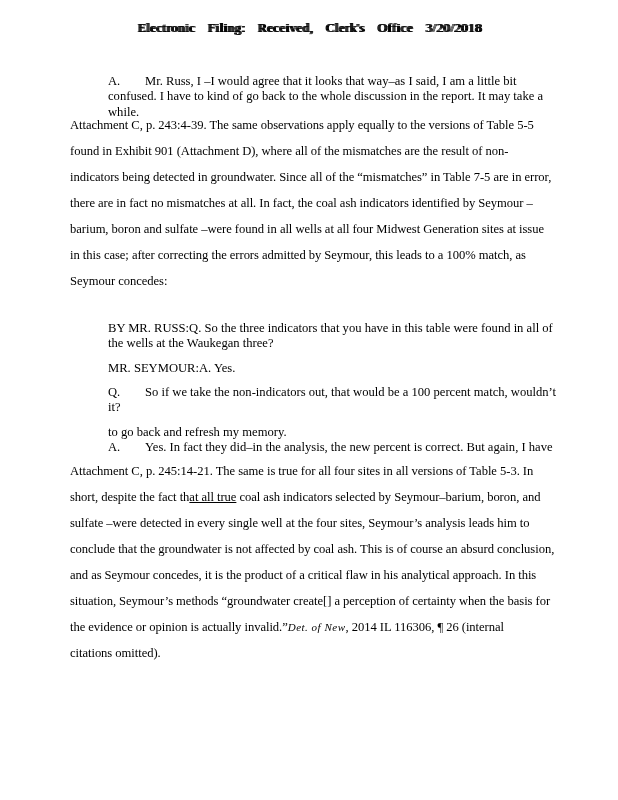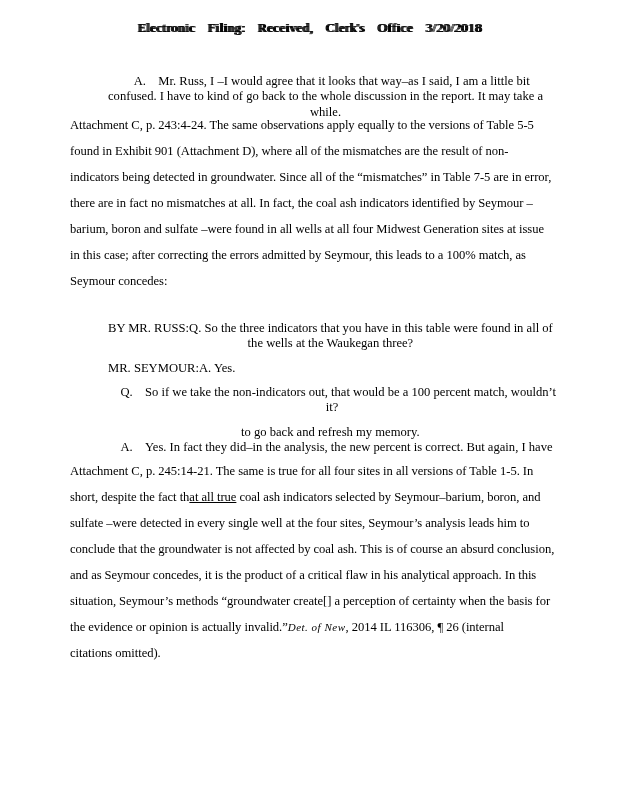--- a/index.html
+++ b/index.html
@@ -19,21 +19,20 @@
     word-spacing:9px;
     letter-spacing:.4px;
     color:#0a0a0a;
     text-shadow:2px 0 0 #000, 1px 0 0 #000;
   }
   .ln{white-space:nowrap;}
   .quote{
     left:108px;
     font-size:12.6px;
     line-height:15.3px;
-    text-align:center;
   }
   .para{
     left:70px;
     font-size:12.6px;
     line-height:26px;
     letter-spacing:-.05px;
   }
   .qtab{display:inline-block;width:37px;}
   .u{text-decoration:underline;}
   .cite{font-style:italic;font-size:11px;letter-spacing:.5px;}
@@ -50,21 +49,21 @@
 
   <div class="abs stamp">Electronic Filing: Received, Clerk's Office 3/20/2018</div>
 
   <div class="abs quote" style="top:74px">
     <div class="ln"><span class="qtab">A.</span><span>Mr. Russ, I –I would agree that it looks that way–as I said, I am a little bit</span></div>
     <div class="ln">confused. I have to kind of go back to the whole discussion in the report. It may take a</div>
     <div class="ln">while.</div>
   </div>
 
   <div class="abs para" style="top:112px">
-    <div class="ln">Attachment C, p. 243:4-24. The same observations apply equally to the versions of Table 5-5</div>
+    <div class="ln">Attachment C, p. 243:4-39. The same observations apply equally to the versions of Table 5-5</div>
     <div class="ln">found in Exhibit 901 (Attachment D), where all of the mismatches are the result of non-</div>
     <div class="ln">indicators being detected in groundwater. Since all of the “mismatches” in Table 7-5 are in error,</div>
     <div class="ln">there are in fact no mismatches at all. In fact, the coal ash indicators identified by Seymour –</div>
     <div class="ln">barium, boron and sulfate –were found in all wells at all four Midwest Generation sites at issue</div>
     <div class="ln">in this case; after correcting the errors admitted by Seymour, this leads to a 100% match, as</div>
     <div class="ln">Seymour concedes:</div>
   </div>
 
   <div class="abs quote" style="top:321px">
     <div class="ln">BY MR. RUSS:Q. So the three indicators that you have in this table were found in all of</div>
@@ -79,21 +78,21 @@
     <div class="ln"><span class="qtab">Q.</span><span>So if we take the non-indicators out, that would be a 100 percent match, wouldn’t</span></div>
     <div class="ln">it?</div>
   </div>
 
   <div class="abs quote" style="top:425px">
     <div class="ln">to go back and refresh my memory.</div>
     <div class="ln"><span class="qtab">A.</span><span>Yes. In fact they did–in the analysis, the new percent is correct. But again, I have</span></div>
   </div>
 
   <div class="abs para" style="top:458px">
-    <div class="ln">Attachment C, p. 245:14-21. The same is true for all four sites in all versions of Table 1-5. In</div>
+    <div class="ln">Attachment C, p. 245:14-21. The same is true for all four sites in all versions of Table 5-3. In</div>
     <div class="ln"><span>short, despite the fact th</span><span class="u">at all true</span><span> coal ash indicators selected by Seymour–barium, boron, and</span></div>
     <div class="ln">sulfate –were detected in every single well at the four sites, Seymour’s analysis leads him to</div>
     <div class="ln">conclude that the groundwater is not affected by coal ash. This is of course an absurd conclusion,</div>
     <div class="ln">and as Seymour concedes, it is the product of a critical flaw in his analytical approach.  In this</div>
     <div class="ln">situation, Seymour’s methods “groundwater create[] a perception of certainty when the basis for</div>
     <div class="ln"><span>the evidence or opinion is actually invalid.”</span><span class="cite">Det. of New</span><span>, 2014 IL 116306, ¶ 26 (internal</span></div>
     <div class="ln">citations omitted).</div>
   </div>
 
   <div class="abs pageno">9</div>

